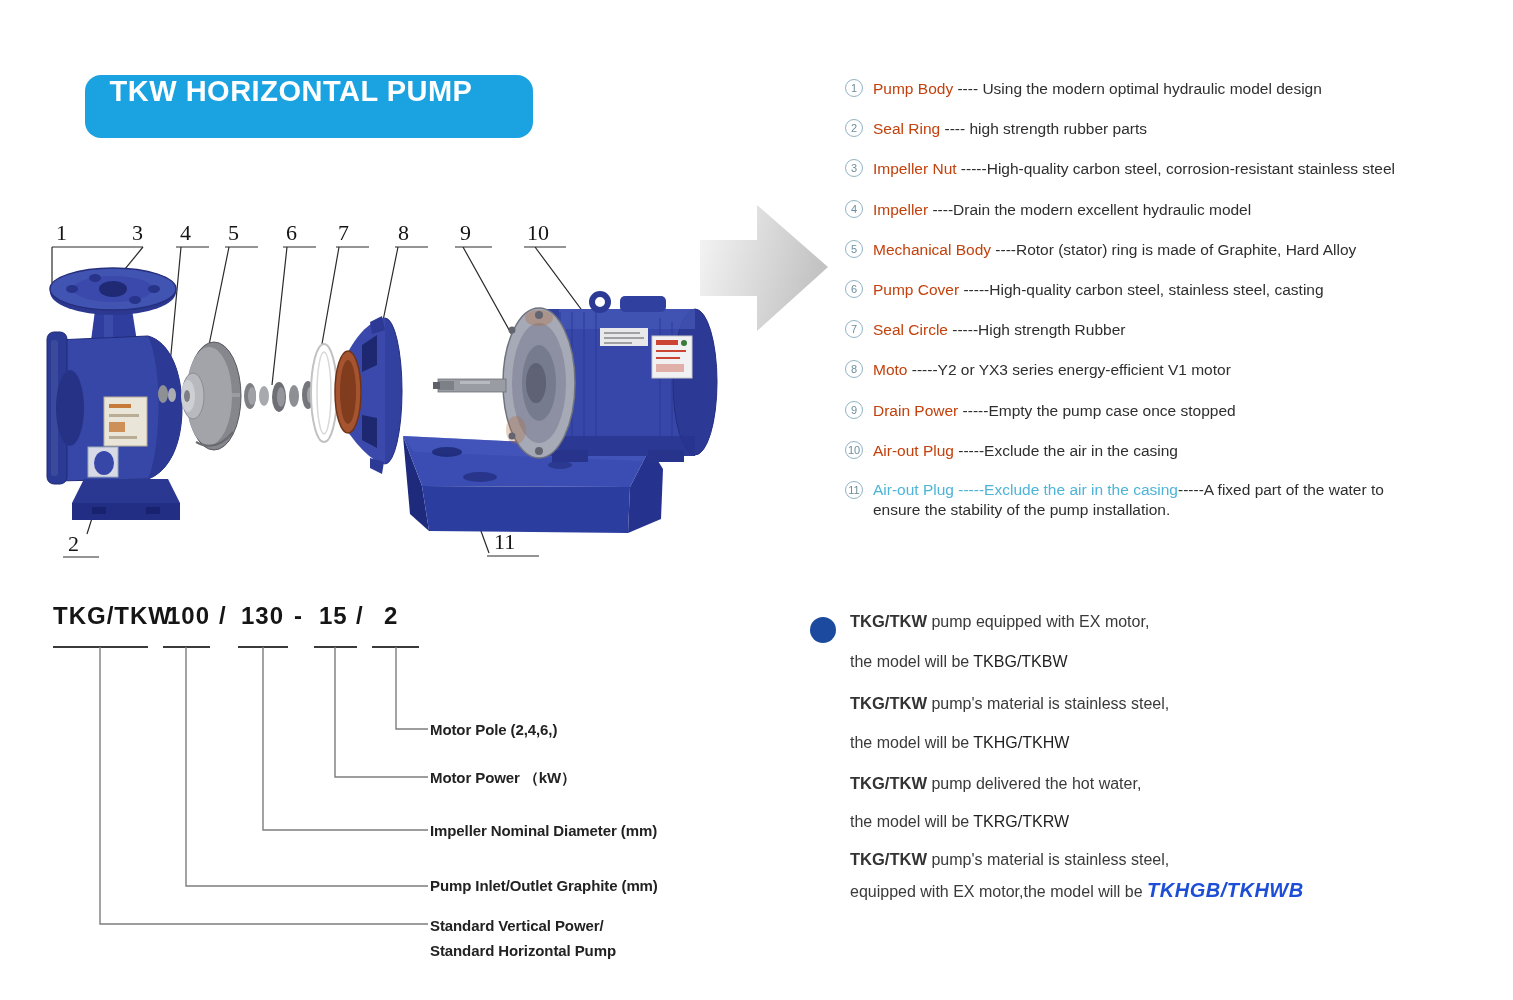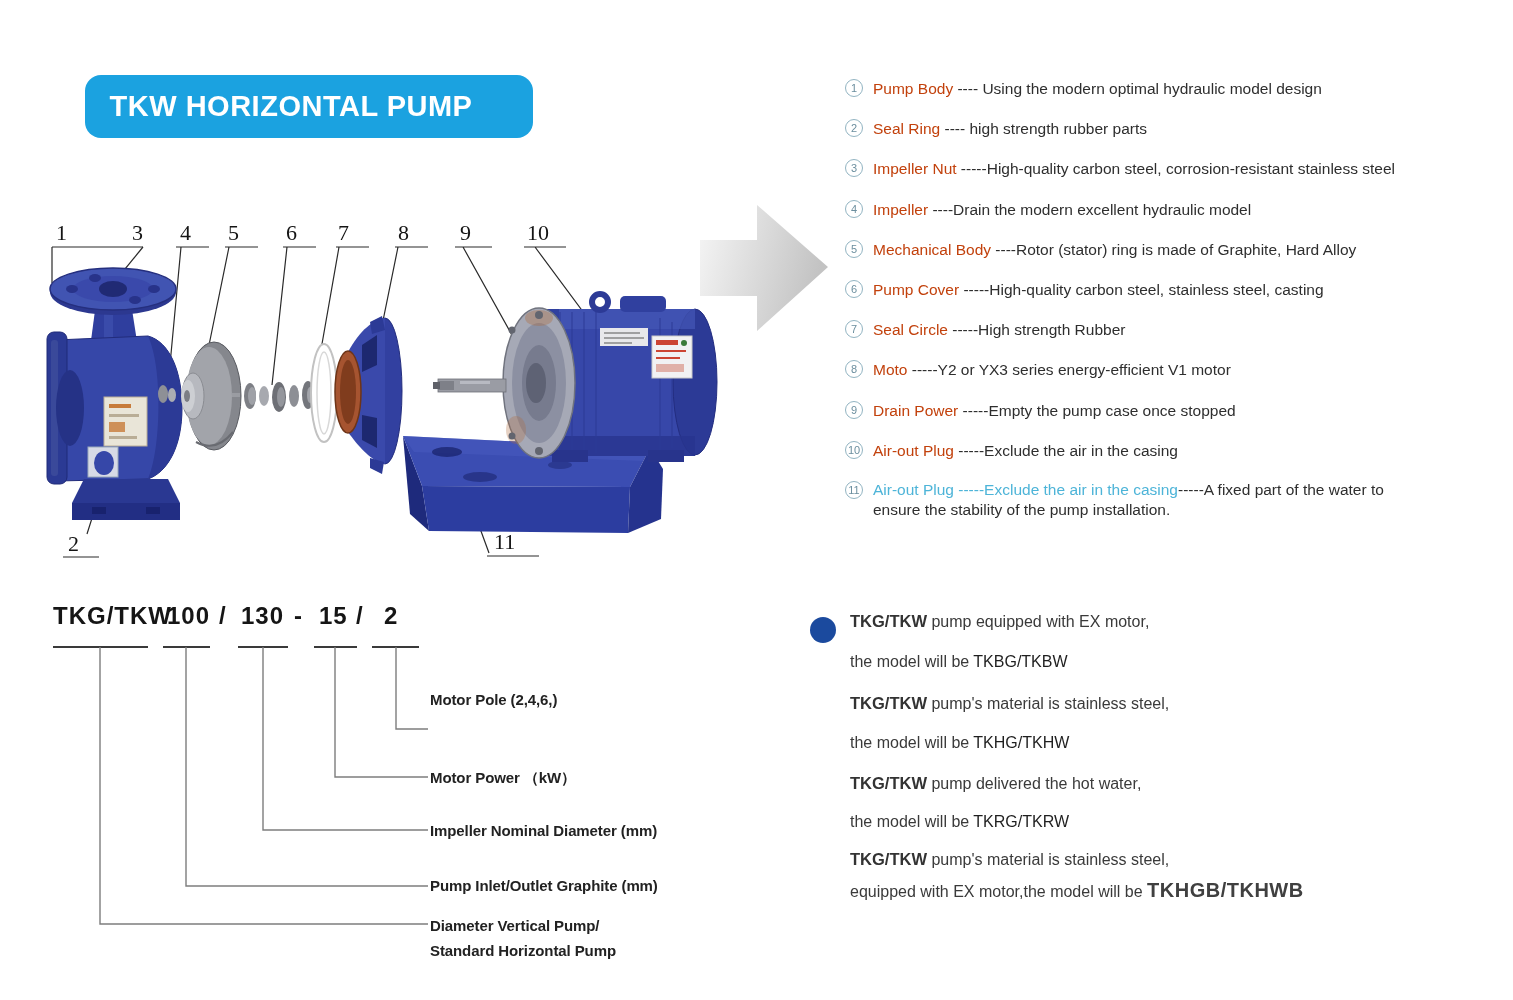--- a/index.html
+++ b/index.html
@@ -1,21 +1,21 @@
 <!DOCTYPE html>
 <html><head>
 <meta charset="utf-8">
 <style>
   html,body{margin:0;padding:0;background:#fff;}
   body{font-family:"Liberation Sans",sans-serif;}
   .page{position:relative;width:1513px;height:1000px;background:#ffffff;overflow:hidden;}
 
   
   .banner{position:absolute;left:85px;top:75px;width:448px;height:63px;background:#1ba2e0;
-    border-radius:16px;display:flex;align-items:center;justify-content:center;}
+    border-radius:16px;display:flex;justify-content:center;}
   .banner span{color:#ffffff;font-weight:700;font-size:29px;letter-spacing:.5px;
     transform:translateX(-18px);}
 
   
   .parts-list{position:absolute;left:845px;top:70px;width:660px;}
   .part-item{position:absolute;left:0;display:flex;align-items:flex-start;font-size:15.5px;
     color:#2e2e2e;line-height:21px;white-space:nowrap;}
   .part-num{width:18px;height:18px;border:1.5px solid #92b4c2;border-radius:50%;color:#6b8e9e;
     font-size:11px;line-height:11px;display:flex;align-items:center;justify-content:center;
     margin-right:10px;flex:0 0 auto;margin-top:1px;box-sizing:border-box;}
@@ -28,21 +28,21 @@
   .code-seg{position:absolute;top:602px;font-size:24px;font-weight:700;color:#151515;letter-spacing:1px;}
   .callout-label{position:absolute;left:430px;font-size:15px;font-weight:700;color:#222;
     white-space:nowrap;letter-spacing:-.1px;line-height:25px;}
 
   
   .note-bullet{position:absolute;left:810px;top:617px;width:26px;height:26px;border-radius:50%;
     background:#1b4a9e;}
   .note-line{position:absolute;left:850px;font-size:16px;color:#3a3a3a;white-space:nowrap;}
   .n-head{font-weight:700;color:#333333;font-size:16.5px;}
   .n-model{font-weight:400;color:#1f1f1f;}
-  .n-model-big{font-weight:700;font-size:20px;color:#404040;letter-spacing:.5px;}
+  .n-model-big{font-weight:700;font-size:20px;color:#1d4ed8;letter-spacing:.5px;font-style:italic;}
 
   svg{position:absolute;}
   #diagram-svg{left:0;top:0;width:840px;height:580px;}
   #callout-svg{left:0;top:590px;width:700px;height:410px;}
 </style>
 </head>
 <body>
 
 <div class="page">
 
@@ -274,26 +274,26 @@
     </g>
     <g stroke="#7d7d7d" stroke-width="1.4" fill="none">
       <path d="M100,647 V924 H428"></path>
       <path d="M186,647 V886 H428"></path>
       <path d="M263,647 V830 H428"></path>
       <path d="M335,647 V777 H428"></path>
       <path d="M396,647 V729 H428"></path>
     </g>
   </svg>
 
-  <div class="callout-label" style="top:687px">Motor Pole (2,4,6,)</div>
+  <div class="callout-label" style="top:717px">Motor Pole (2,4,6,)</div>
   <div class="callout-label" style="top:765px">Motor Power （kW）</div>
   <div class="callout-label" style="top:818px">Impeller Nominal Diameter (mm)</div>
   <div class="callout-label" style="top:873px">Pump Inlet/Outlet Graphite (mm)</div>
   <div class="callout-label" style="top:913px">
-    <span>Diameter Vertical Pump/</span><br>
+    <span>Standard Vertical Power/</span><br>
     <span>Standard  Horizontal Pump</span>
   </div>
 
   <div class="note-bullet"></div>
   <div class="note-line" style="top:612px">
     <span class="n-head">TKG/TKW</span><span> pump equipped with EX motor,</span>
   </div>
   <div class="note-line" style="top:653px">
     <span>the model will be </span><span class="n-model">TKBG/TKBW</span>
   </div>

